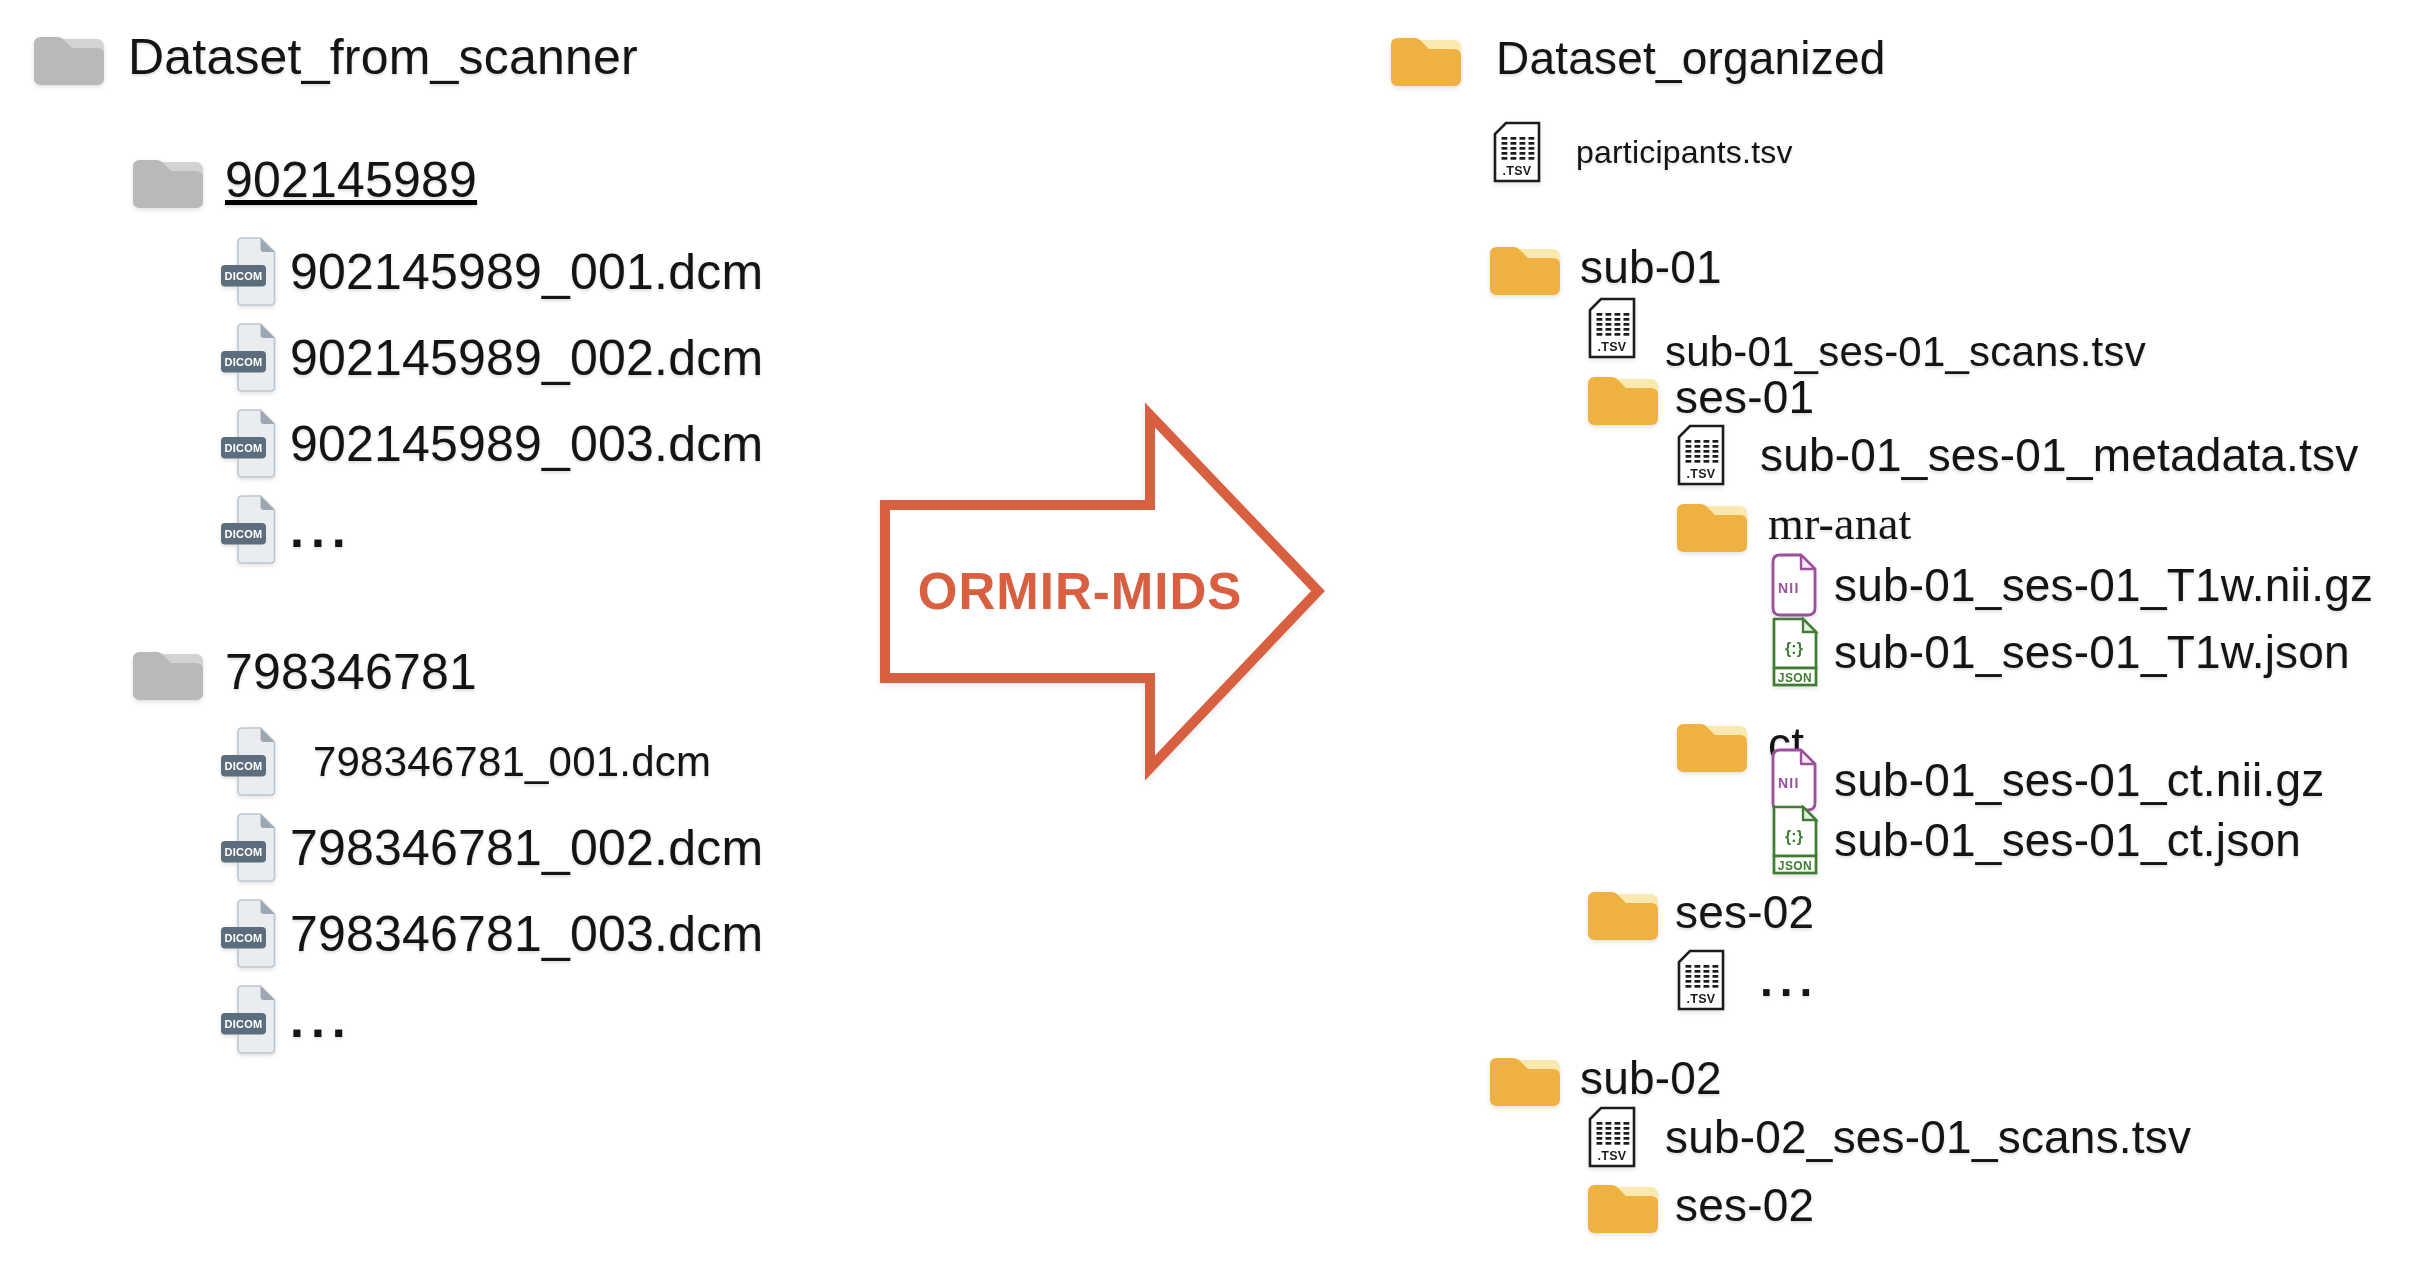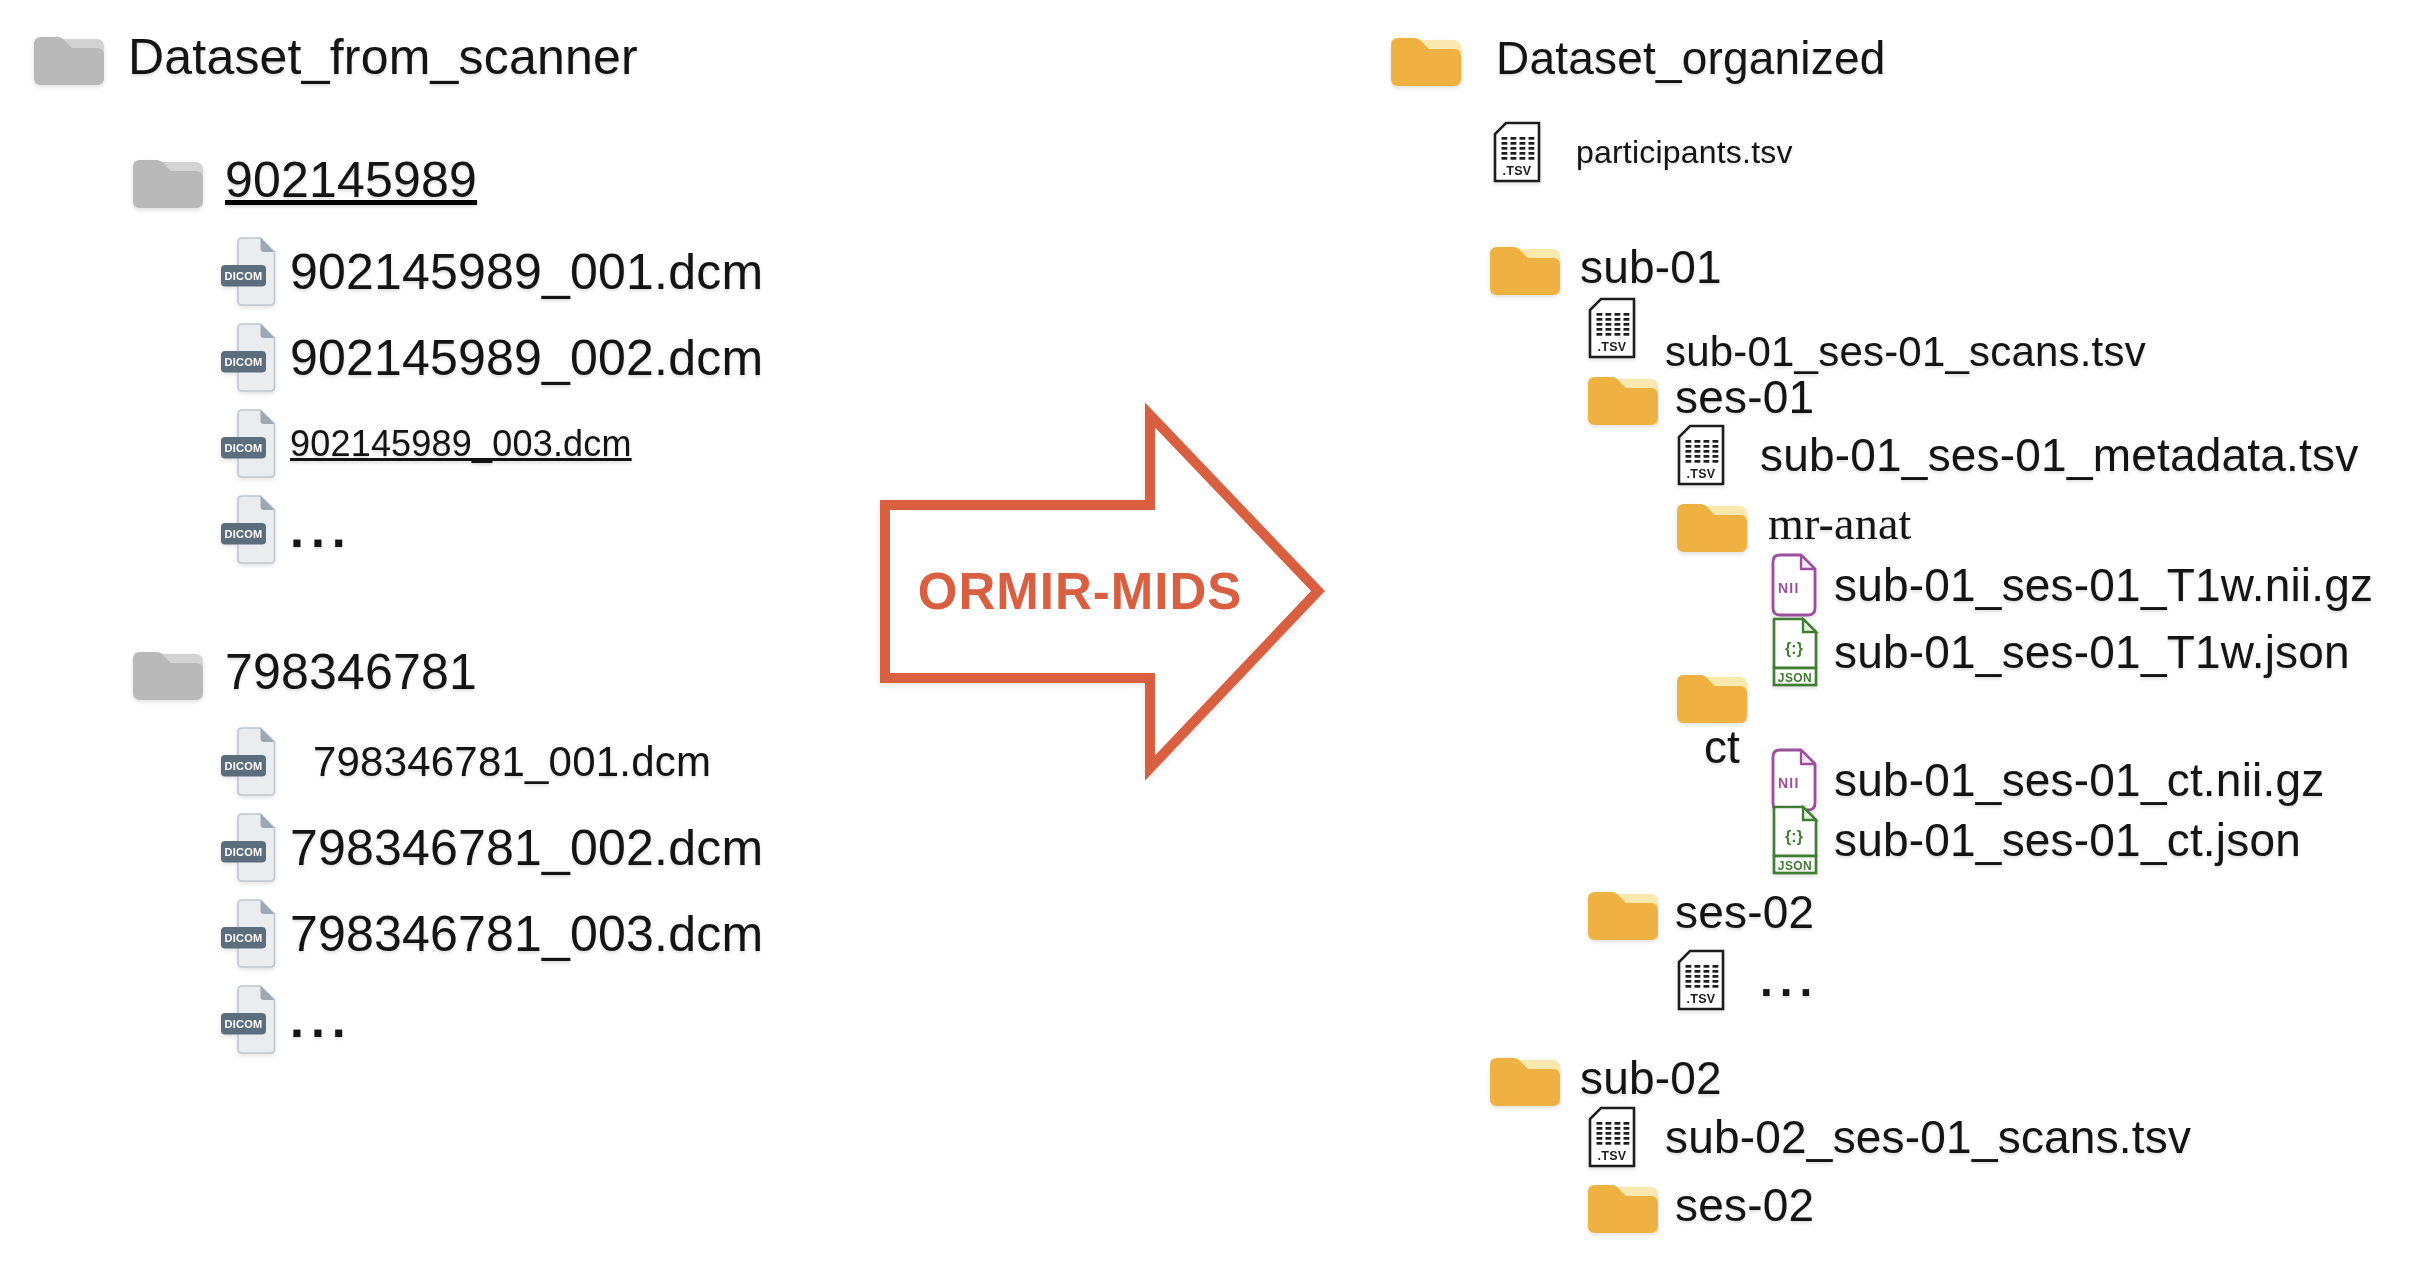--- a/index.html
+++ b/index.html
@@ -71,21 +71,21 @@
       </div>
       <div class="tree-row" style="left: 220px; top: 444px;">
         <span class="tree-icon" style="margin-right: 14px;">
           <svg width="56" height="70" viewBox="0 0 56 70">
             <path d="M18,5 q0,-4 4,-4 h18.5 l14,14 v49 q0,4 -4,4 h-28.5 q-4,0 -4,-4 Z" fill="#EAEDF0" stroke="#BFC7CE" stroke-width="1.6"></path>
             <path d="M40.5,1 l14,14 h-10.5 q-3.5,0 -3.5,-3.5 Z" fill="#9CA7B1"></path>
             <rect x="1" y="28" width="45" height="21.5" rx="4" fill="#5C6E7E"></rect>
             <text x="23.5" y="43" font-size="11" font-weight="bold" fill="#ffffff" text-anchor="middle" letter-spacing="0.3">DICOM</text>
           </svg>
         </span>
-        <span class="tree-label" style="font-size: 36px; text-decoration: underline;">902145989_003.dcm</span>
+        <span class="tree-label" style="font-size: 50px;">902145989_003.dcm</span>
       </div>
       <div class="tree-row" style="left: 220px; top: 530px;">
         <span class="tree-icon" style="margin-right: 14px;">
           <svg width="56" height="70" viewBox="0 0 56 70">
             <path d="M18,5 q0,-4 4,-4 h18.5 l14,14 v49 q0,4 -4,4 h-28.5 q-4,0 -4,-4 Z" fill="#EAEDF0" stroke="#BFC7CE" stroke-width="1.6"></path>
             <path d="M40.5,1 l14,14 h-10.5 q-3.5,0 -3.5,-3.5 Z" fill="#9CA7B1"></path>
             <rect x="1" y="28" width="45" height="21.5" rx="4" fill="#5C6E7E"></rect>
             <text x="23.5" y="43" font-size="11" font-weight="bold" fill="#ffffff" text-anchor="middle" letter-spacing="0.3">DICOM</text>
           </svg>
         </span>
@@ -290,21 +290,21 @@
           <svg width="50" height="70" viewBox="0 0 50 70">
             <path d="M33,2 H4 V51 H46 V15 Z" fill="#ffffff" stroke="#3F7D33" stroke-width="2.7" stroke-linejoin="round"></path>
             <path d="M33,2 L46,15 H33 Z" fill="#E7F1E3" stroke="#3F7D33" stroke-width="2.3"></path>
             <text x="24" y="37" font-size="16" font-weight="600" fill="#3F7D33" text-anchor="middle">{:}</text>
             <rect x="4" y="51" width="42" height="17" fill="#ffffff" stroke="#3F7D33" stroke-width="2.7"></rect>
             <text x="25" y="64.5" font-size="12" font-weight="bold" fill="#3F7D33" text-anchor="middle" letter-spacing="0.4">JSON</text>
           </svg>
         </span>
         <span class="tree-label" style="font-size: 46px;">sub-01_ses-01_T1w.json</span>
       </div>
-      <div class="tree-row" style="left: 1676px; top: 718px; flex-direction: column;">
+      <div class="tree-row" style="left: 1676px; top: 744px;">
         <span class="tree-icon" style="margin-right: 20px;">
           <svg width="72" height="58" viewBox="0 0 72 58">
             <rect x="1" y="11" width="70" height="46" rx="7" fill="#FAE9AE"></rect>
             <path d="M1,50 L1,16 Q1,9 8,9 L24,9 Q29,9 32,13 L39,20 L64,20 Q71,20 71,27 L71,50 Q71,57 64,57 L8,57 Q1,57 1,50 Z" fill="#F0B143"></path>
           </svg>
         </span>
         <span class="tree-label" style="font-size: 46px;">ct</span>
       </div>
       <div class="tree-row" style="left: 1770px; top: 780px;">
         <span class="tree-icon" style="margin-right: 16px;">

